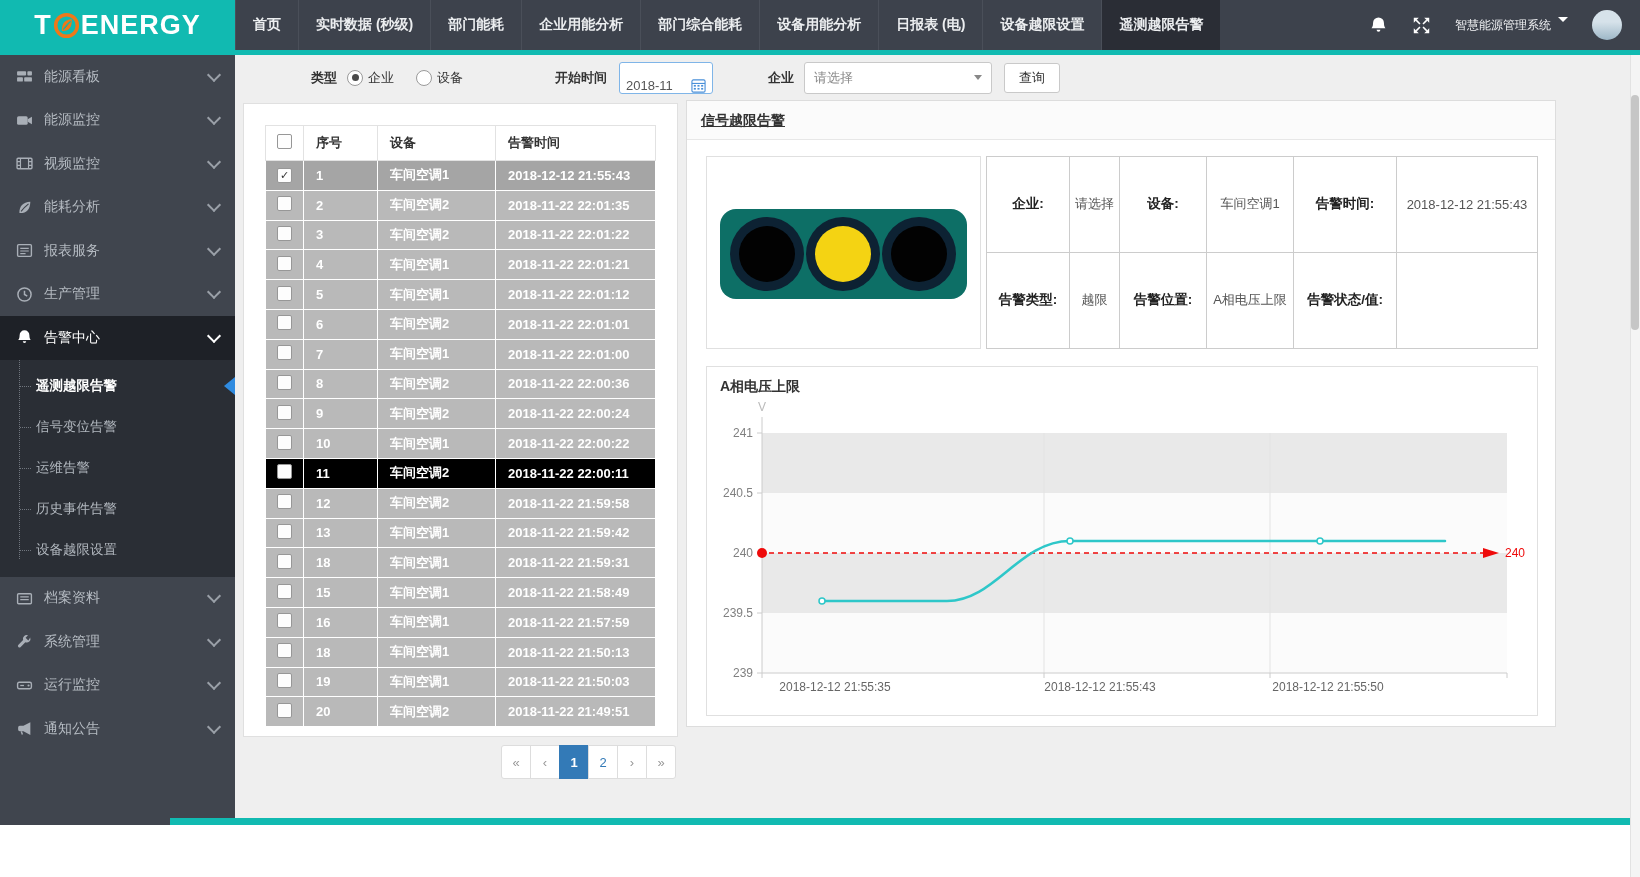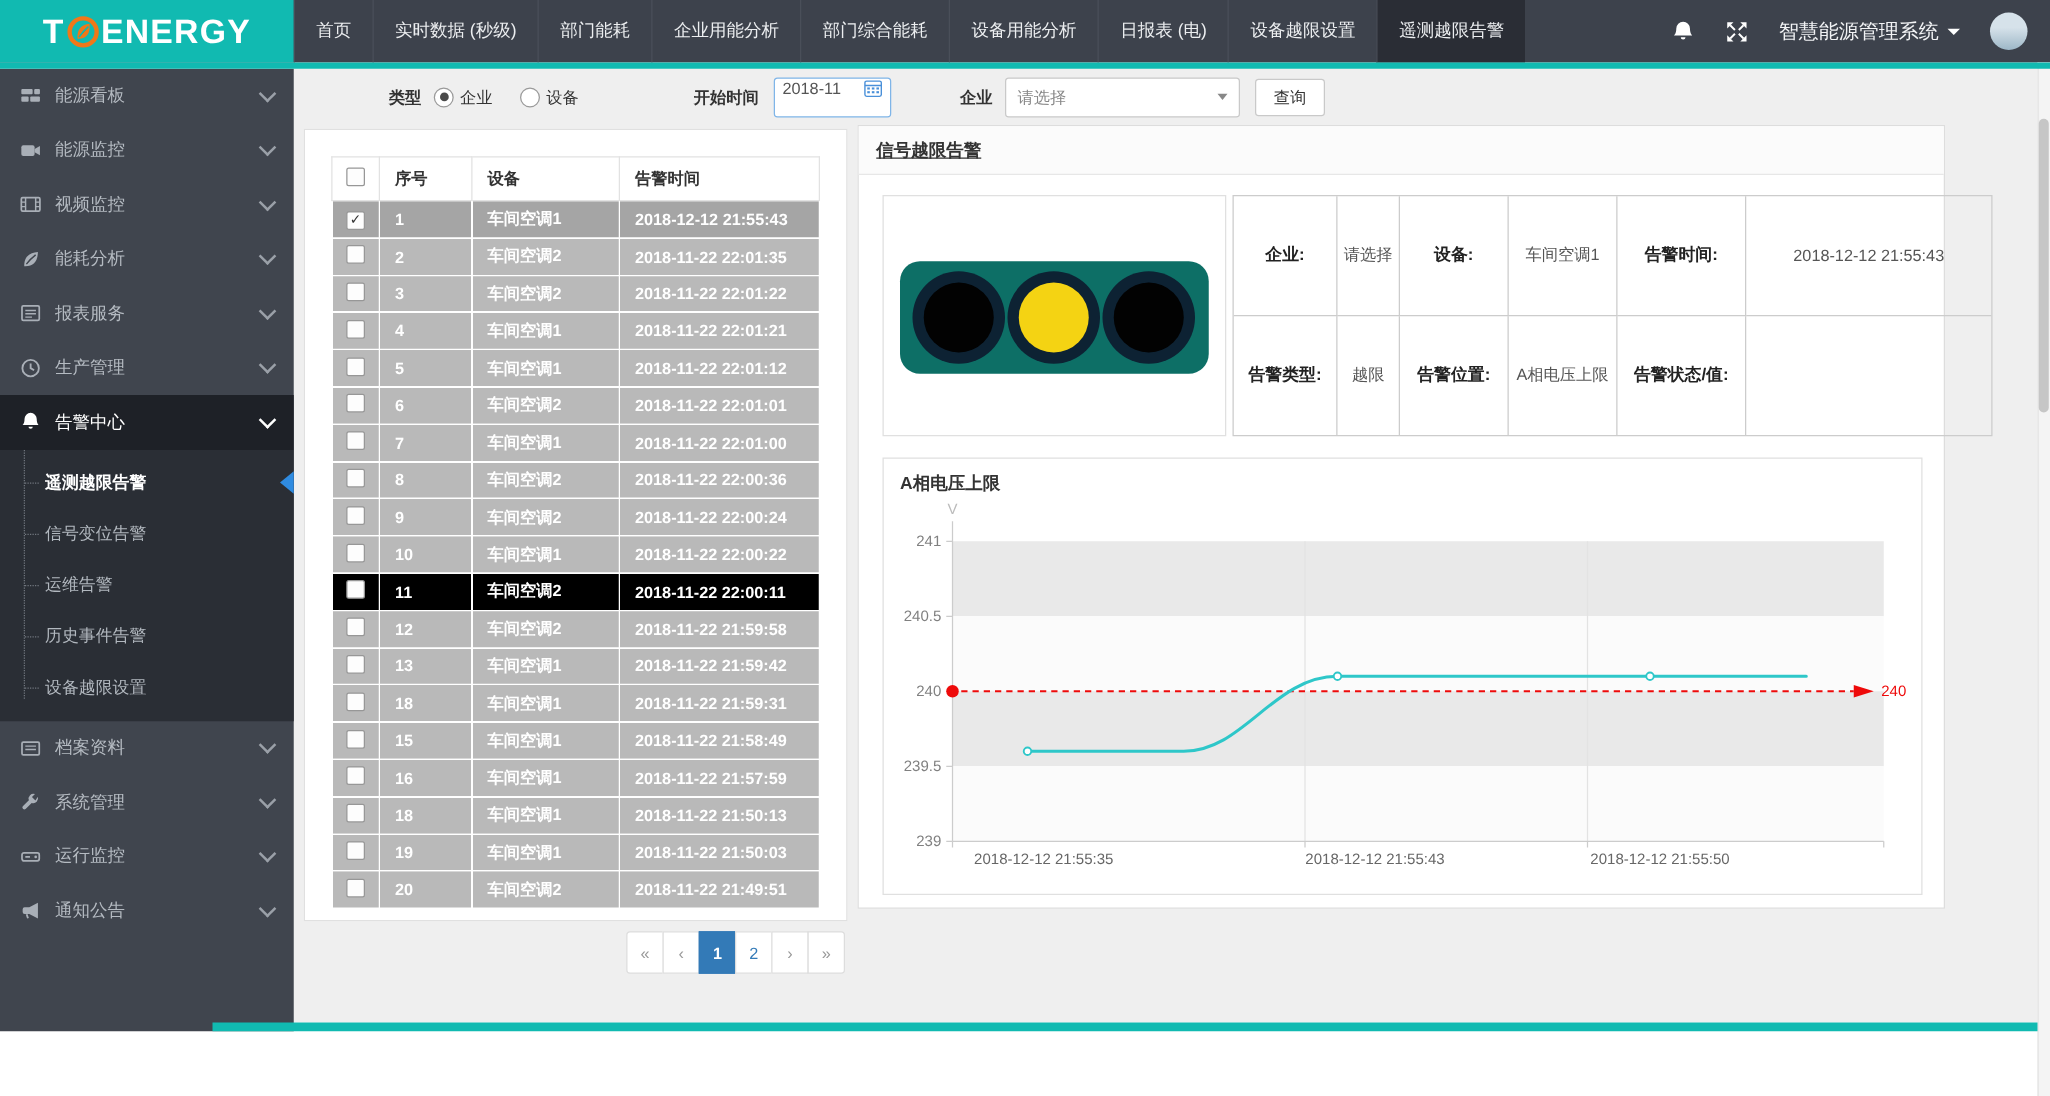--- a/index.html
+++ b/index.html
@@ -6,25 +6,25 @@
   body{width:1640px;height:877px;position:relative;overflow:hidden;background:#fff;
        font-family:"Liberation Sans","DejaVu Sans",sans-serif;-webkit-font-smoothing:antialiased;}
   
   .topbar{position:absolute;left:0;top:0;width:1640px;height:50px;background:#3d424c;display:flex;}
   .teal-under{position:absolute;left:0;top:50px;width:1640px;height:5px;background:#11bab1;z-index:4;}
   .logo{width:235px;height:50px;background:#11bab1;display:flex;align-items:center;justify-content:center;
         color:#fff;font-size:27px;font-weight:800;letter-spacing:1px;cursor:pointer;}
   .logo .leafwrap{width:27px;height:27px;margin:0 1px;display:inline-flex;}
   .topnav{display:flex;height:50px;flex:1;}
   .nav-item{height:50px;display:flex;align-items:center;padding:0 17px;color:#eceef0;font-size:14px;
-            font-weight:400;border-left:1px solid #4a4f59;cursor:pointer;white-space:nowrap;}
+            font-weight:700;border-left:1px solid #4a4f59;cursor:pointer;white-space:nowrap;}
   .nav-item.active{background:#2a2d35;}
   .topbar-right{display:flex;align-items:center;gap:24px;padding:0 18px;margin-left:auto;}
   .tb-ico{width:19px;height:19px;display:inline-flex;cursor:pointer;}
-  .sysname{color:#f2f3f5;font-size:16px;display:flex;align-items:center;gap:7px;cursor:pointer;}
+  .sysname{color:#f2f3f5;font-size:12px;display:flex;gap:7px;cursor:pointer;}
   .caret-down{width:0;height:0;border-left:5px solid transparent;border-right:5px solid transparent;border-top:5px solid #fff;}
   .avatar{width:30px;height:30px;border-radius:50%;background:linear-gradient(#d6e2ea 40%,#9db7c7);cursor:pointer;}
   
   .sidebar{position:absolute;left:0;top:55px;width:235px;height:770px;background:#40454e;z-index:1;}
   .side-item{height:43.5px;display:flex;align-items:center;padding:0 16px;color:#b5bbc2;cursor:pointer;}
   .side-item .ic{width:17px;height:17px;margin-right:11px;flex:none;color:#a9afb7;}
   .side-item .ic svg{width:100%;height:100%;}
   .side-item .lbl{flex:1;font-size:14px;}
   .chev{width:8px;height:8px;border-right:2px solid #9aa0a8;border-bottom:2px solid #9aa0a8;
         transform:rotate(45deg);margin-top:-4px;}
@@ -41,21 +41,21 @@
              border-top:9px solid transparent;border-bottom:9px solid transparent;border-right:11px solid #2f8be0;}
   
   .content{position:absolute;left:235px;top:55px;width:1395px;height:763px;background:#efefef;}
   .filter-bar{position:absolute;left:0;top:0;right:0;height:45px;display:flex;align-items:center;font-size:13px;color:#333;padding-left:28px;}
   .f-label{font-weight:700;}
   .radio{width:14px;height:14px;border-radius:50%;border:1px solid #9a9a9a;background:#fff;display:inline-flex;
          align-items:center;justify-content:center;margin-right:5px;cursor:pointer;}
   .radio.sel::after{content:'';width:7px;height:7px;border-radius:50%;background:#4a4a4a;}
   .radio-opt{display:flex;align-items:center;margin-right:22px;cursor:pointer;}
   .date-input{width:80px;height:30px;border:1.5px solid #7fb5e8;border-radius:3px;background:#fff;display:flex;
-              align-items:flex-start;padding:0 6px;color:#555;gap:15px;cursor:text;}
+              align-items:flex-end;padding:0 6px;color:#555;gap:15px;cursor:text;}
   .date-input .val{flex:1;}
   .select{width:168px;height:30px;border:1px solid #c9c9c9;border-radius:3px;background:#fff;display:flex;
           align-items:center;padding:0 9px;color:#888;cursor:pointer;}
   .select .sel-caret{margin-left:auto;width:0;height:0;border-left:4.5px solid transparent;
           border-right:4.5px solid transparent;border-top:5px solid #888;}
   .btn-query{height:30px;padding:0 14px;border:1px solid #c9c9c9;border-radius:3px;background:#fff;color:#333;
              font-size:13px;cursor:pointer;}
   
   .table-panel{position:absolute;left:8px;top:48px;width:435px;height:634px;background:#fff;
                border:1px solid #e0e0e0;padding:21px;box-sizing:border-box;}
@@ -76,21 +76,21 @@
   .page-btn.arrow{color:#999;}
   .page-btn.active{background:#337ab7;border-color:#337ab7;color:#fff;font-weight:700;}
   .page-btn:first-child{border-radius:3px 0 0 3px;}
   .page-btn:last-child{border-radius:0 3px 3px 0;}
   
   .right-panel{position:absolute;left:451px;top:45px;width:870px;height:627px;background:#fff;border:1px solid #ddd;box-sizing:border-box;}
   .rp-header{height:38px;line-height:38px;padding-left:14px;font-size:14px;font-weight:700;color:#333;
              background:#fbfbfb;border-bottom:1px solid #e7e7e7;text-decoration:underline;}
   .traffic-card{position:absolute;left:19px;top:55px;width:275px;height:193px;border:1px solid #e0e0e0;box-sizing:border-box;}
   .traffic-card svg{width:100%;height:100%;}
-  .detail-grid{position:absolute;left:299px;top:55px;width:608px;height:193px;border:1px solid #ccc;box-sizing:border-box;
+  .detail-grid{position:absolute;left:299px;top:55px;width:552px;height:193px;border:1px solid #ccc;box-sizing:border-box;
                display:grid;grid-template-columns:83px 50px 87px 87px 103px 1fr;grid-template-rows:1fr 1fr;}
   .dcell{border-right:1px solid #ccc;border-bottom:1px solid #ccc;display:flex;align-items:center;
          justify-content:center;font-size:13px;color:#555;text-align:center;padding:0 4px;}
   .dcell.lab{font-weight:700;color:#222;font-size:13.5px;}
   .dcell:nth-child(6n){border-right:none;}
   .dcell:nth-child(n+7){border-bottom:none;}
   .chart-card{position:absolute;left:19px;top:265px;width:832px;height:350px;border:1px solid #e0e0e0;box-sizing:border-box;}
   .chart-title{position:absolute;left:13px;top:11px;font-size:14px;font-weight:700;color:#333;z-index:2;}
   .chart-card svg{position:absolute;left:0;top:0;}
   

